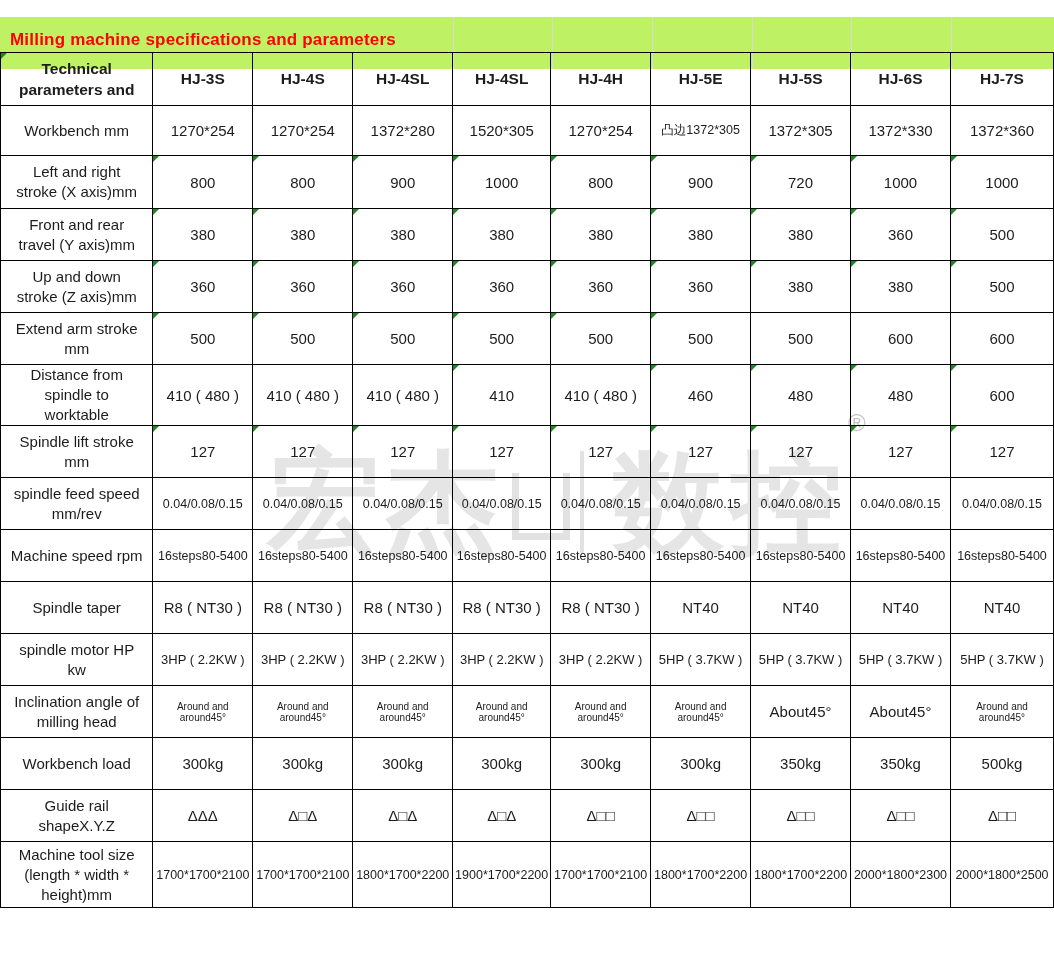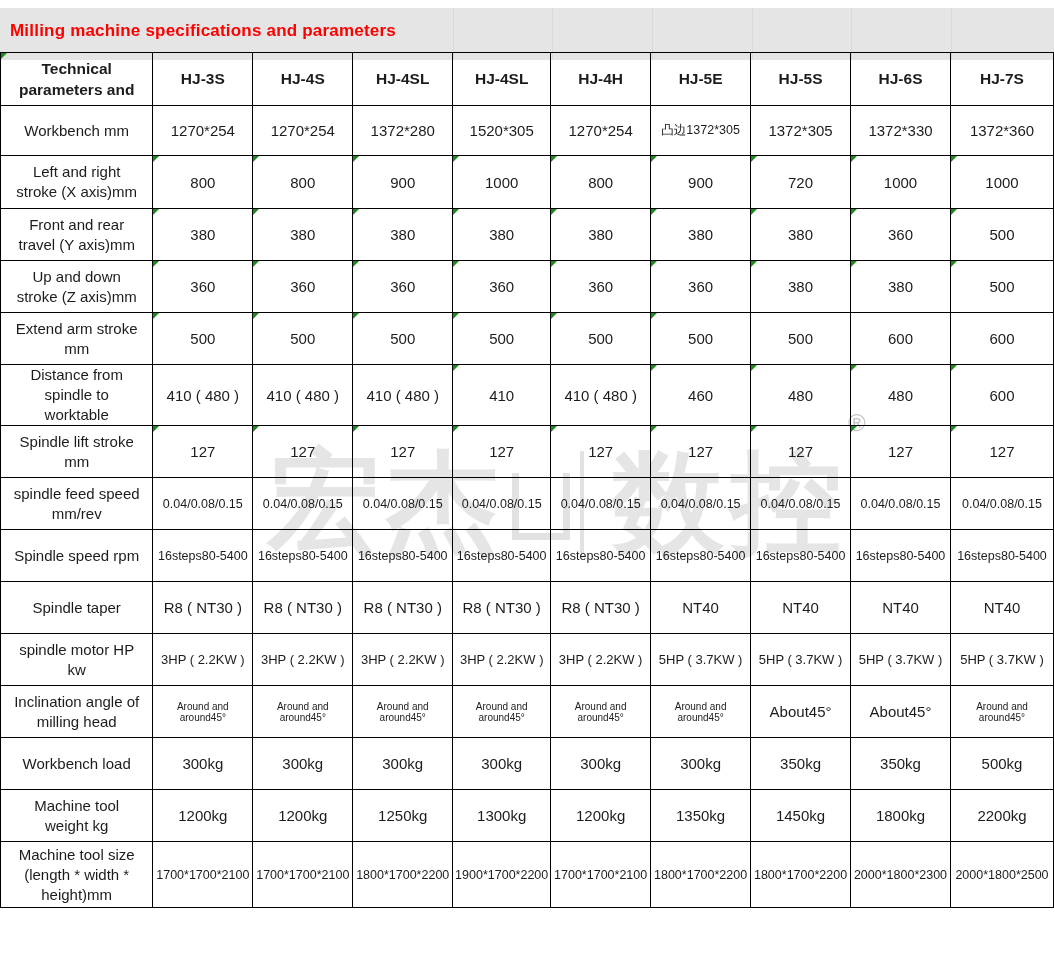--- a/index.html
+++ b/index.html
@@ -1,20 +1,20 @@
 <!DOCTYPE html>
 <html><head>
 <meta charset="utf-8">
 <style>
   html,body{margin:0;padding:0;background:#ffffff;}
   body{font-family:"Liberation Sans","DejaVu Sans",sans-serif;color:#1c1c1c;}
   .page{position:relative;width:1054px;height:955px;background:#fff;overflow:hidden;}
 
   
-  .titlebar{position:absolute;left:0;top:8px;width:1054px;height:52px;background:#e5e5e5;}
+  .titlebar{position:absolute;left:0;top:17px;width:1054px;height:52px;background:#bef264;}
   .page-title{position:absolute;left:10px;top:13px;font-size:17px;font-weight:bold;color:#ff0000;letter-spacing:0.2px;}
   .title-gridline{position:absolute;top:0;width:1px;height:52px;background:#d9d9d9;}
 
   
   .watermark{position:absolute;left:268px;top:438px;height:130px;display:flex;align-items:center;
              color:rgba(125,125,125,0.20);font-size:112px;font-weight:bold;letter-spacing:6px;
              white-space:nowrap;z-index:0;user-select:none;}
   .wm-logo{position:relative;display:inline-block;width:96px;height:104px;margin:0 6px;}
   .wm-logo i{position:absolute;display:block;border:7px solid rgba(125,125,125,0.22);}
   .wm-logo .u{left:2px;top:22px;width:44px;height:60px;border-top:none;}
@@ -186,21 +186,21 @@
           <td class="sm">0.04/0.08/0.15</td>
           <td class="sm">0.04/0.08/0.15</td>
           <td class="sm">0.04/0.08/0.15</td>
           <td class="sm">0.04/0.08/0.15</td>
           <td class="sm">0.04/0.08/0.15</td>
           <td class="sm">0.04/0.08/0.15</td>
           <td class="sm">0.04/0.08/0.15</td>
           <td class="sm">0.04/0.08/0.15</td>
         </tr>
         <tr style="height: 52px;">
-          <td class="lbl">Spindle speed rpm</td>
+          <td class="lbl">Machine speed rpm</td>
           <td class="sm">16steps80-5400</td>
           <td class="sm">16steps80-5400</td>
           <td class="sm">16steps80-5400</td>
           <td class="sm">16steps80-5400</td>
           <td class="sm">16steps80-5400</td>
           <td class="sm">16steps80-5400</td>
           <td class="sm">16steps80-5400</td>
           <td class="sm">16steps80-5400</td>
           <td class="sm">16steps80-5400</td>
         </tr>
@@ -248,31 +248,31 @@
           <td>300kg</td>
           <td>300kg</td>
           <td>300kg</td>
           <td>300kg</td>
           <td>300kg</td>
           <td>350kg</td>
           <td>350kg</td>
           <td>500kg</td>
         </tr>
         <tr style="height: 52px;">
-          <td class="lbl">Machine tool
-weight kg</td>
-          <td>1200kg</td>
-          <td>1200kg</td>
-          <td>1250kg</td>
-          <td>1300kg</td>
-          <td>1200kg</td>
-          <td>1350kg</td>
-          <td>1450kg</td>
-          <td>1800kg</td>
-          <td>2200kg</td>
+          <td class="lbl">Guide rail
+shapeX.Y.Z</td>
+          <td>ΔΔΔ</td>
+          <td>Δ□Δ</td>
+          <td>Δ□Δ</td>
+          <td>Δ□Δ</td>
+          <td>Δ□□</td>
+          <td>Δ□□</td>
+          <td>Δ□□</td>
+          <td>Δ□□</td>
+          <td>Δ□□</td>
         </tr>
         <tr style="height: 66px;">
           <td class="lbl">Machine tool size
 (length * width *
 height)mm</td>
           <td class="sm">1700*1700*2100</td>
           <td class="sm">1700*1700*2100</td>
           <td class="sm">1800*1700*2200</td>
           <td class="sm">1900*1700*2200</td>
           <td class="sm">1700*1700*2100</td>

